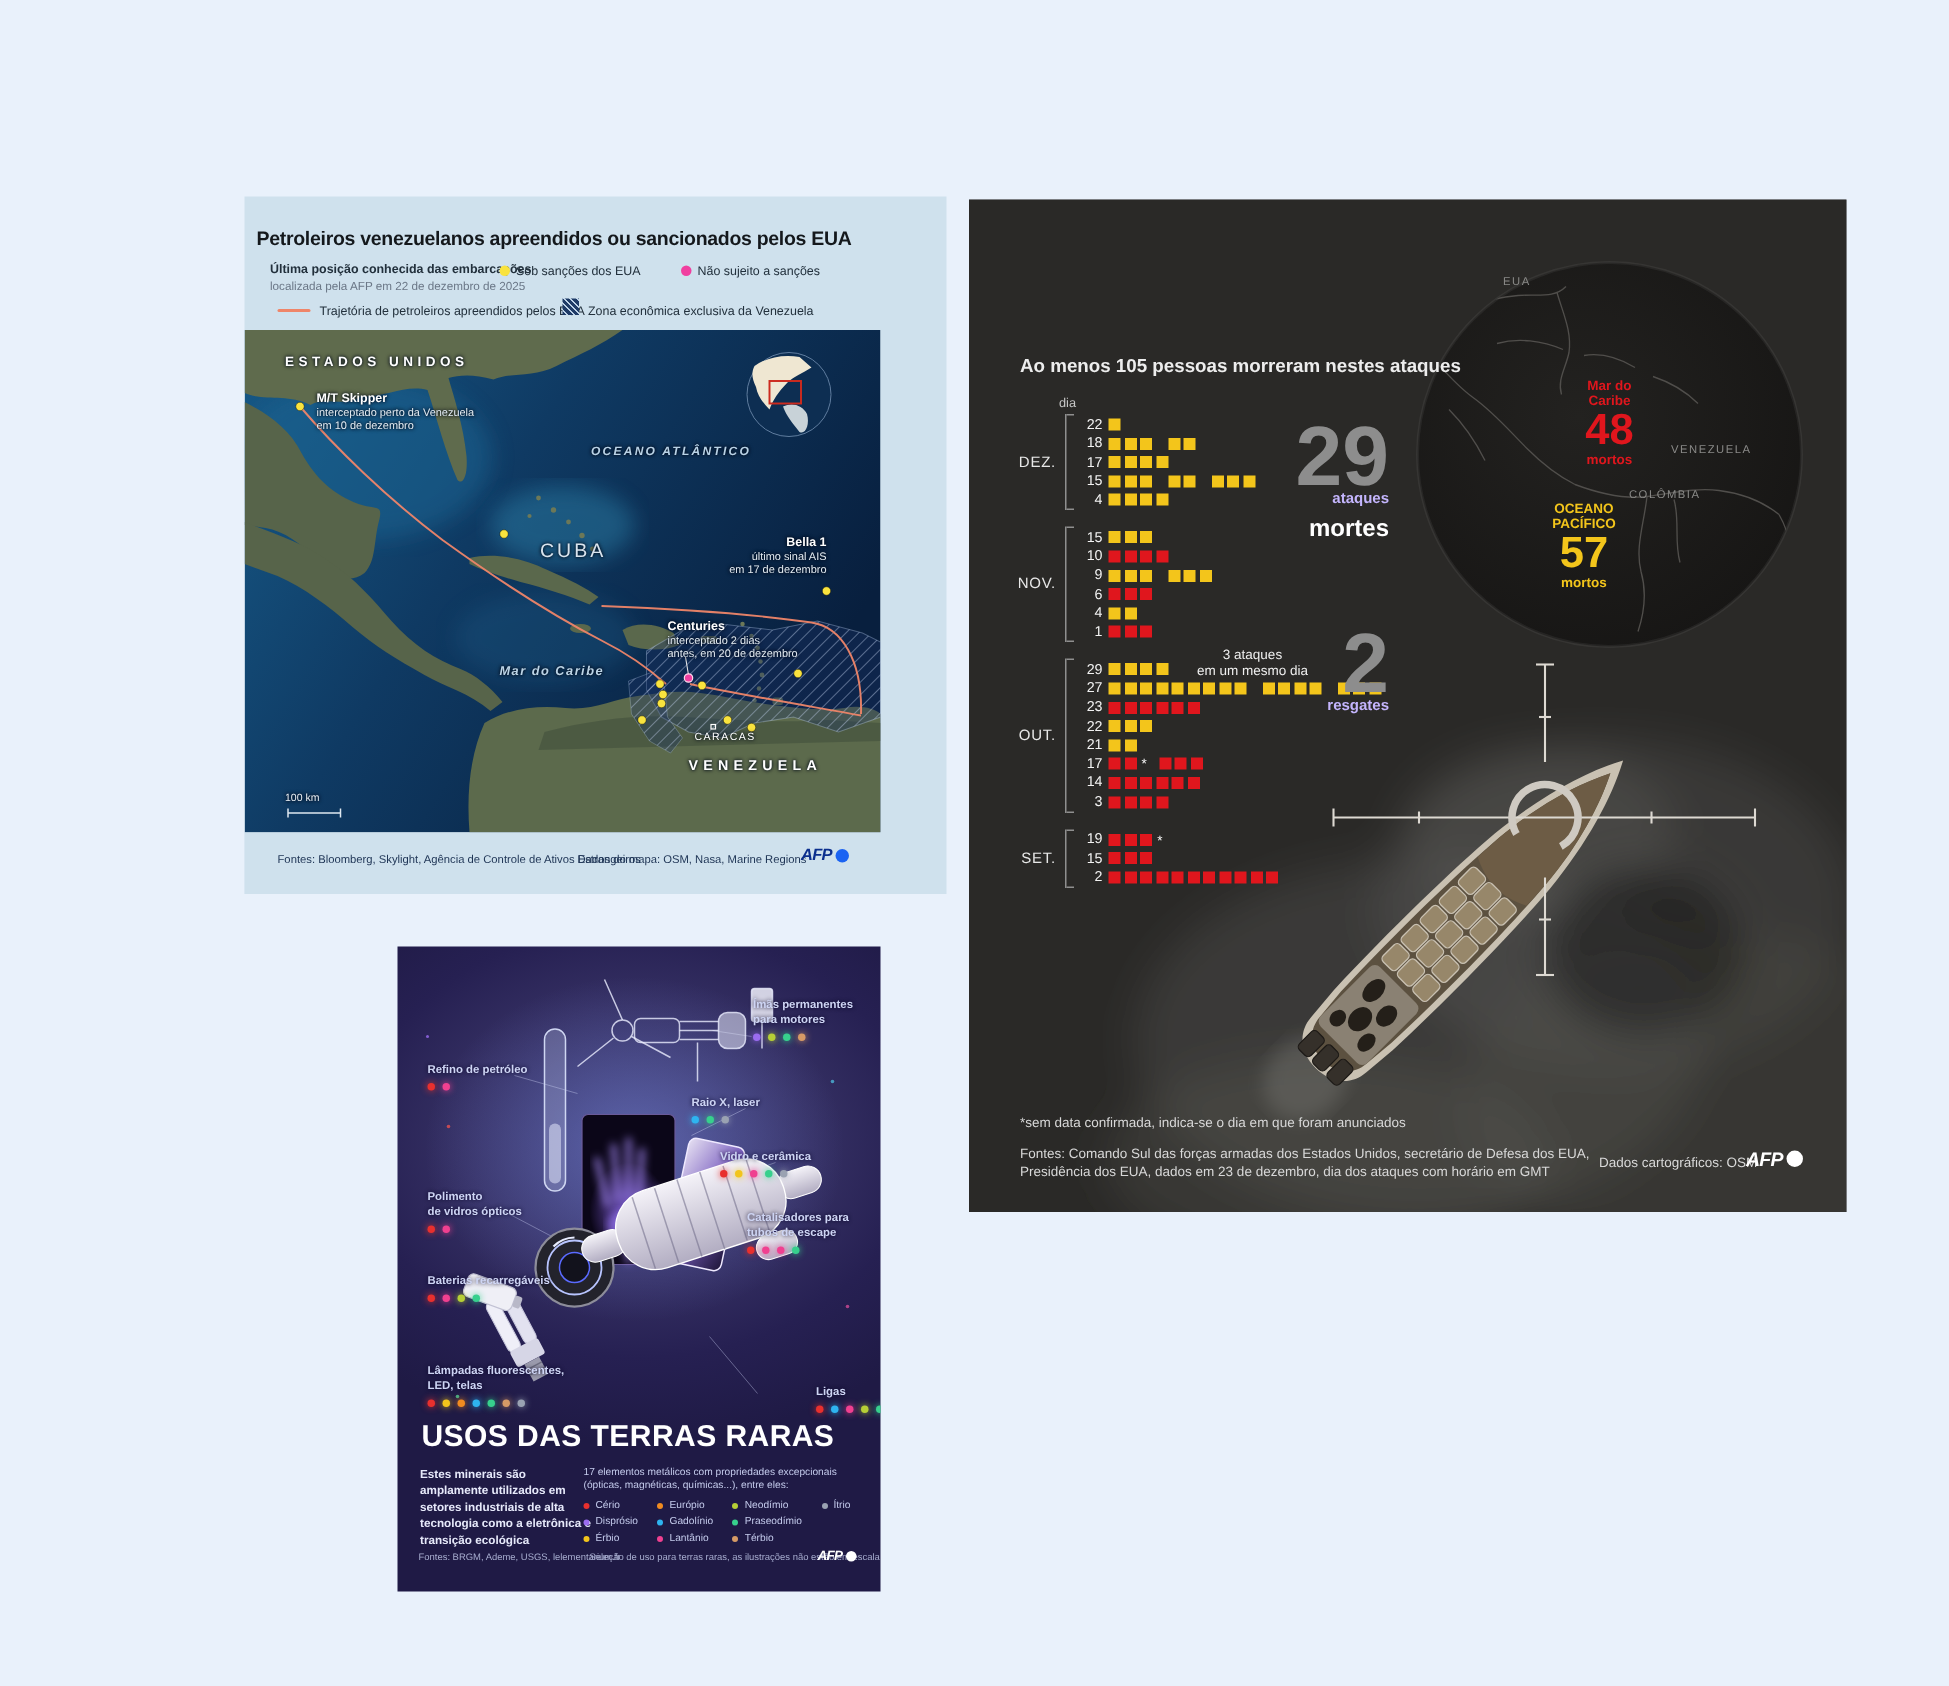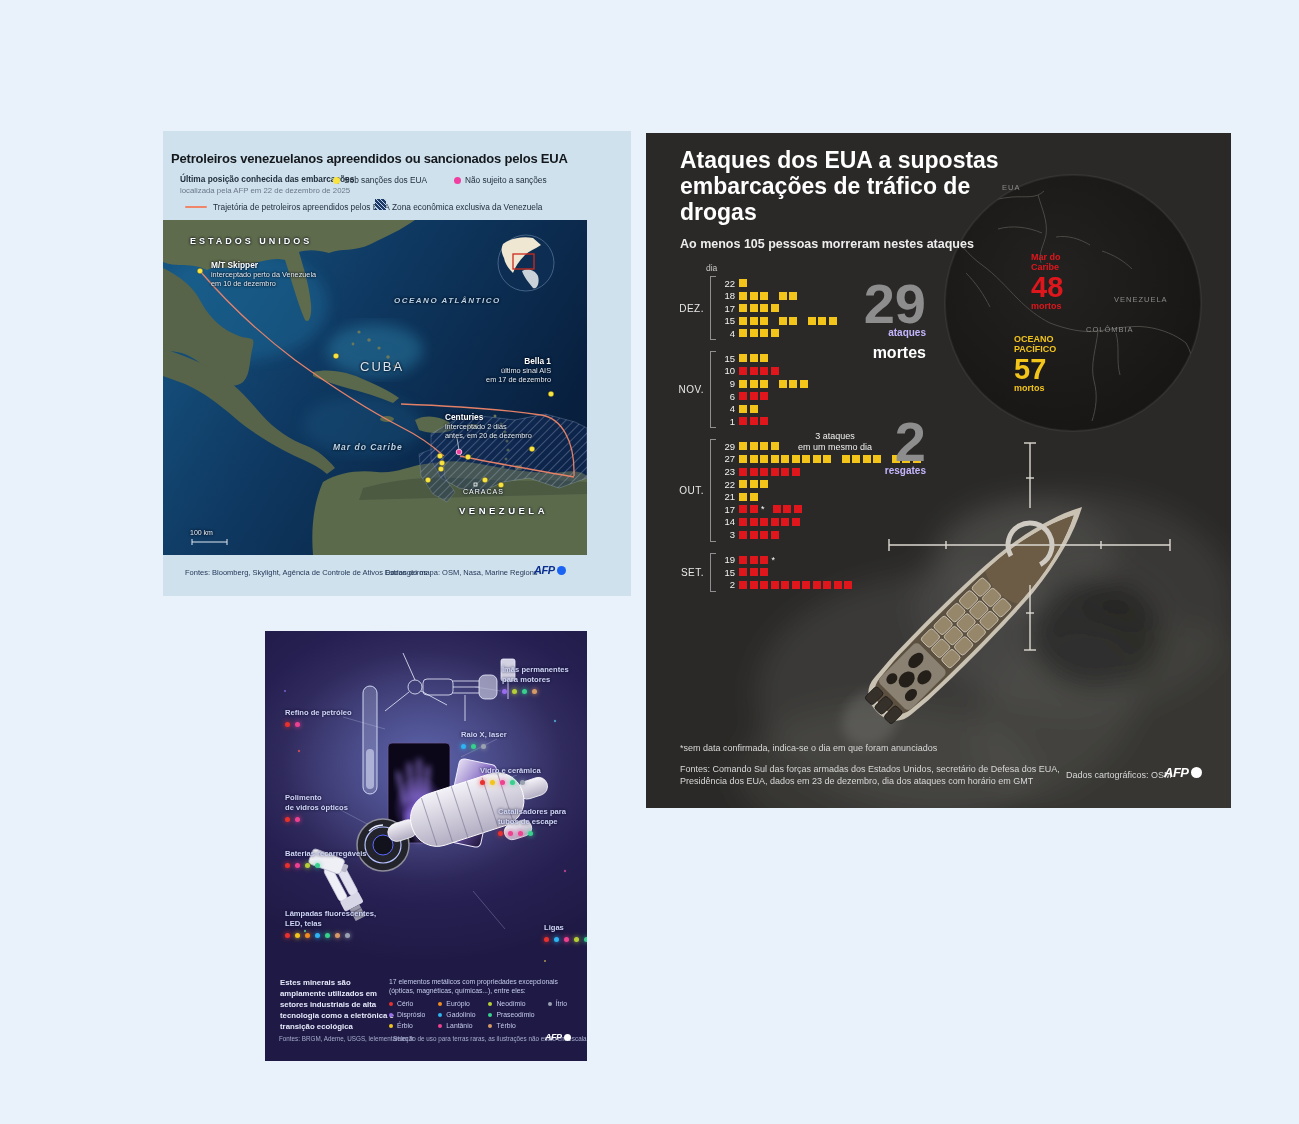--- a/index.html
+++ b/index.html
@@ -76,21 +76,21 @@
   .ast{color:#fff;font-size:9px;line-height:8px;margin-left:1px}
   .row-annotation{position:absolute;left:61px;top:-24px;width:110px;text-align:center;font-size:9px;color:#efefef;white-space:pre-line;line-height:1.2}
   .stat{position:absolute;text-align:right}
   .stat-num{font-weight:bold;line-height:.9}
   .stat-lbl{font-weight:bold;margin-top:-2px}
   .stat-gray .stat-num{font-size:56px;color:#8d8d8d}
   .stat-gray .stat-lbl{font-size:10px;color:#c4b5fd}
   .stat-white .stat-num{font-size:60px;color:#fff}
   .stat-white .stat-lbl{font-size:16px;color:#fff}
   .g-country{position:absolute;font-size:7.5px;color:#8a8a88;letter-spacing:1px}
-  .globe-stat{position:absolute;text-align:left;line-height:1.1}
+  .globe-stat{position:absolute;text-align:center;line-height:1.1}
   .gs-name{font-size:9px;font-weight:bold;white-space:pre-line}
   .gs-val{font-size:29px;font-weight:bold;line-height:1}
   .gs-unit{font-size:9px;font-weight:bold}
   .gs-red{color:#e0161d}.gs-yellow{color:#f3c51b}
   .p3-note{left:34px;top:610px;font-size:9px;color:#d8d8d8}
   .p3-src{left:34px;top:630px;font-size:9px;color:#d8d8d8;line-height:1.35;white-space:pre-line}
   .p3-credit{left:420px;top:637px;font-size:9px;color:#d8d8d8}
 </style>
 </head>
 <body>
@@ -342,21 +342,20 @@
       <line x1="384" y1="310" x2="384" y2="375"></line>
         <line x1="384" y1="452" x2="384" y2="517"></line>
       <line x1="378" y1="310" x2="390" y2="310"></line>
         <line x1="378" y1="517" x2="390" y2="517"></line>
       <line x1="380" y1="345" x2="388" y2="345"></line>
         <line x1="380" y1="480" x2="388" y2="480"></line>
       <circle cx="384" cy="412" r="22" stroke="#cfcac2" stroke-width="5" stroke-dasharray="104 34" transform="rotate(150 384 412)"></circle>
     </g>
   </svg>
 
-  <div class="abs p3-title">Ataques dos EUA a supostas embarcações de tráfico de drogas</div>
   <div class="abs p3-sub">Ao menos 105 pessoas morreram nestes ataques</div>
   <div class="abs p3-dia">dia</div>
 
   <div class="abs" id="attacks-chart">
       <div class="month-block">
         <div class="month-label">DEZ.</div>
         <div class="month-rows">
           <div class="attack-row">
             <span class="day">22</span>
             <span class="group">
@@ -839,20 +838,21 @@
         <div class="use-dots">
           <span class="dot" style="background: rgb(232, 48, 46); box-shadow: rgb(232, 48, 46) 0px 0px 5px;"></span>
           <span class="dot" style="background: rgb(46, 180, 240); box-shadow: rgb(46, 180, 240) 0px 0px 5px;"></span>
           <span class="dot" style="background: rgb(240, 64, 144); box-shadow: rgb(240, 64, 144) 0px 0px 5px;"></span>
           <span class="dot" style="background: rgb(182, 207, 54); box-shadow: rgb(182, 207, 54) 0px 0px 5px;"></span>
           <span class="dot" style="background: rgb(55, 208, 141); box-shadow: rgb(55, 208, 141) 0px 0px 5px;"></span>
         </div>
       </div>
     </div>
 
+  <div class="abs p2-title">USOS DAS TERRAS RARAS</div>
   <div class="abs p2-intro">Estes minerais são amplamente utilizados em setores industriais de alta tecnologia como a eletrônica e transição ecológica</div>
   <div class="abs p2-elintro">17 elementos metálicos com propriedades excepcionais (ópticas, magnéticas, químicas...), entre eles:</div>
   <div class="abs" id="elements-legend">
       <div class="el-col">
         <div class="el-item">
           <span class="el-dot" style="background: rgb(232, 48, 46);"></span>
           <span>Cério</span>
         </div>
         <div class="el-item">
           <span class="el-dot" style="background: rgb(154, 108, 240);"></span>

